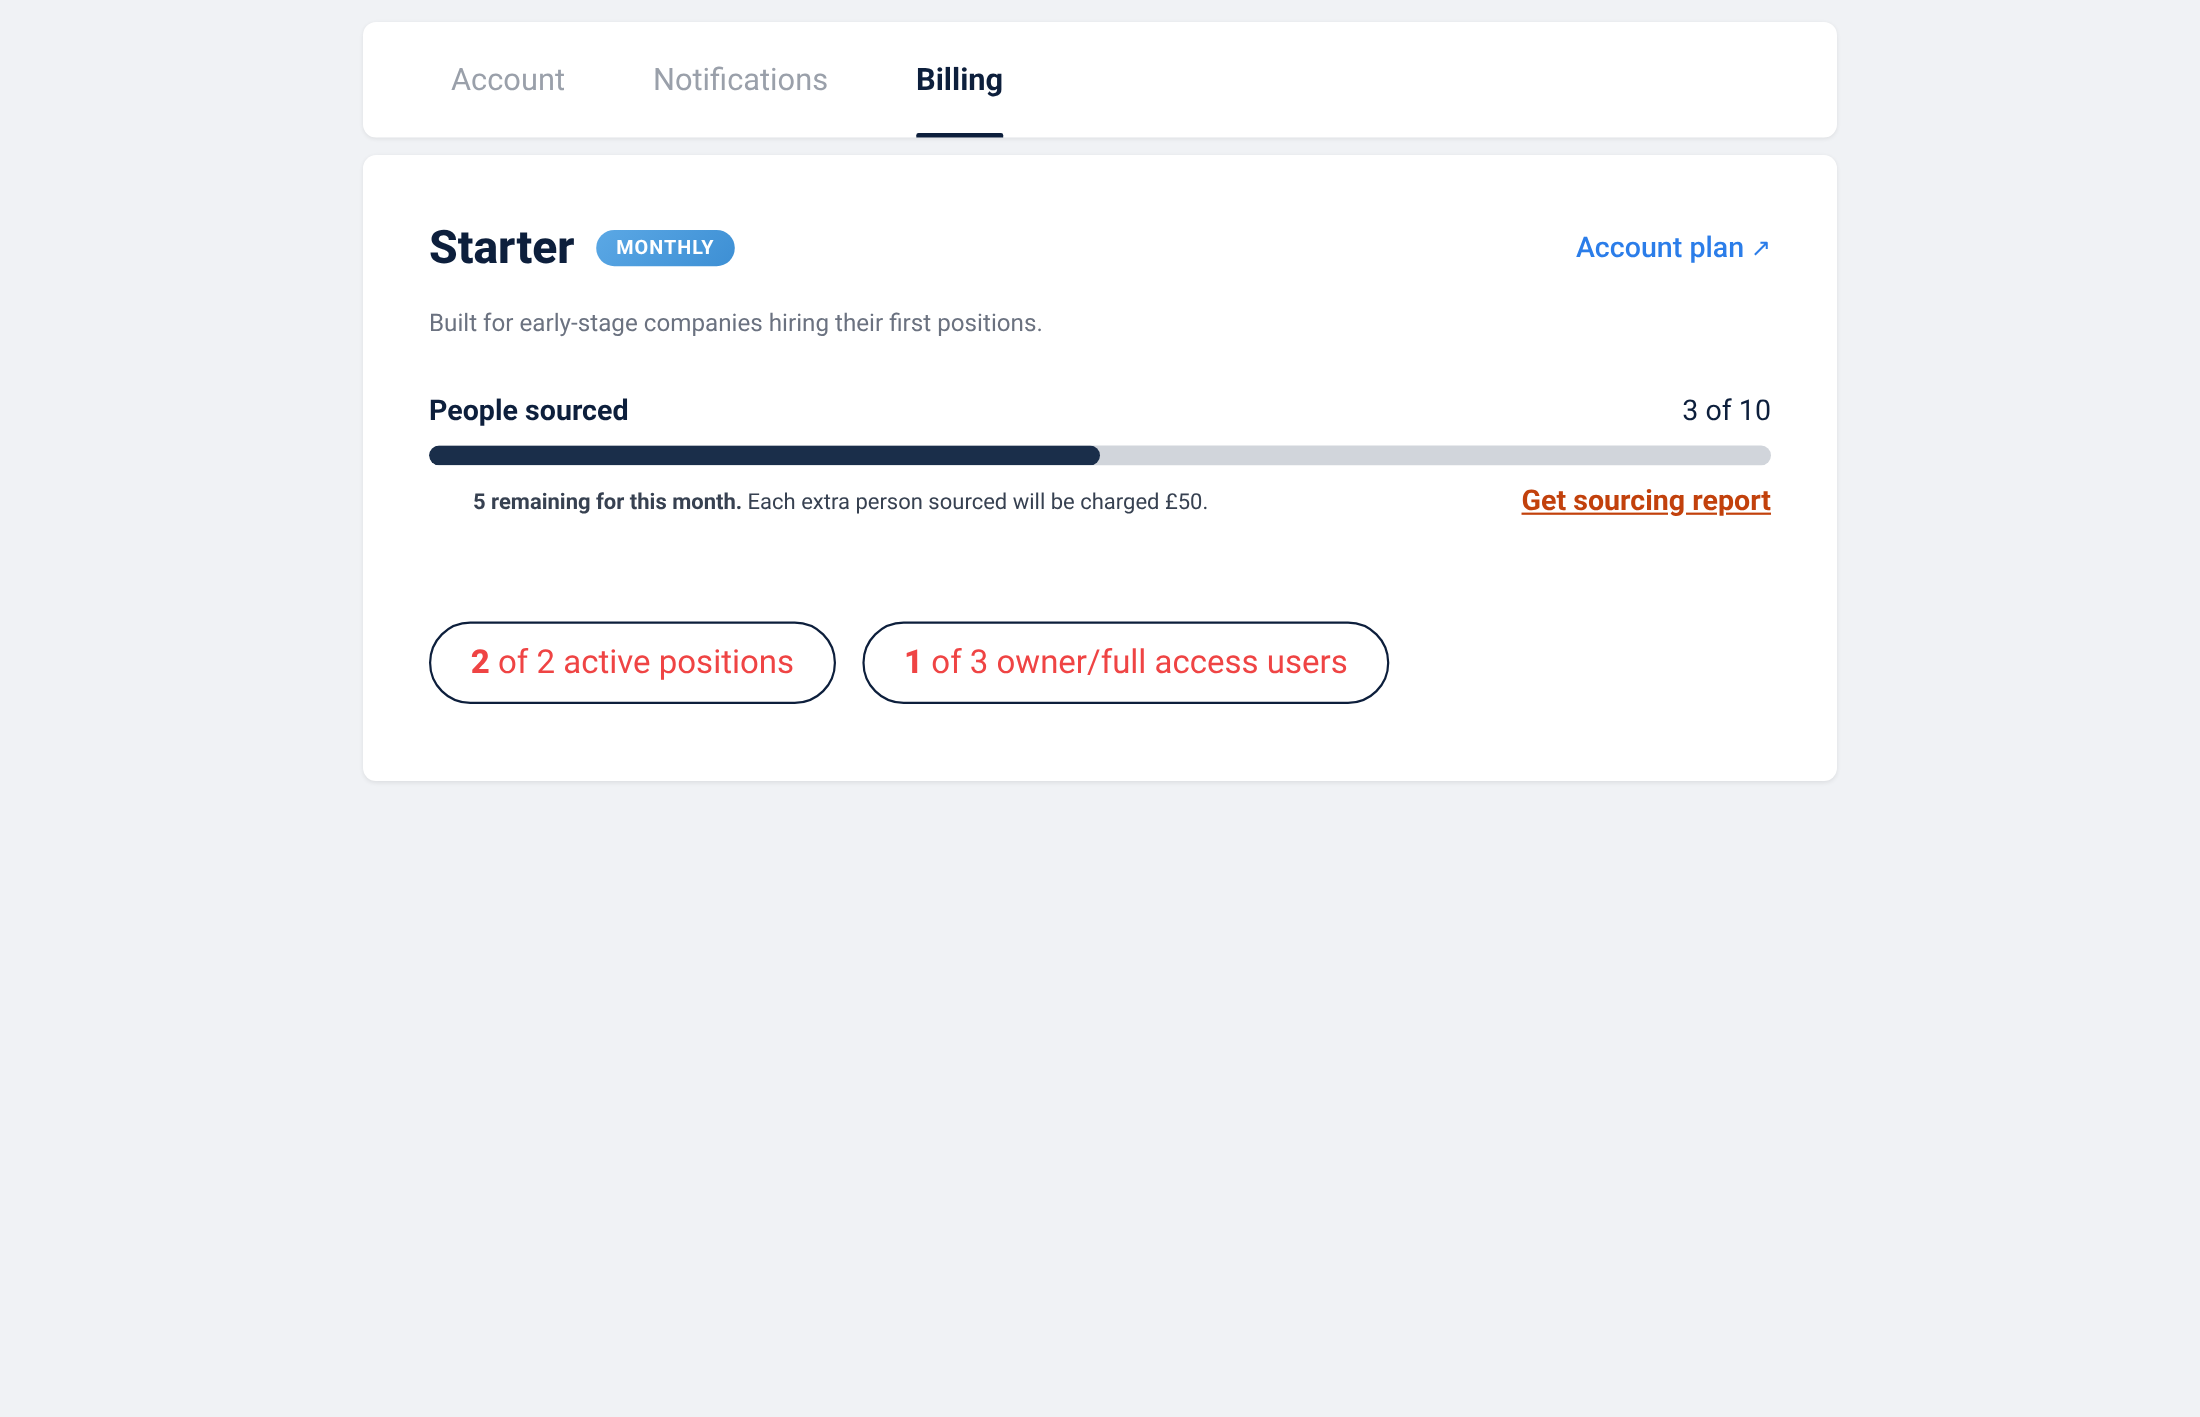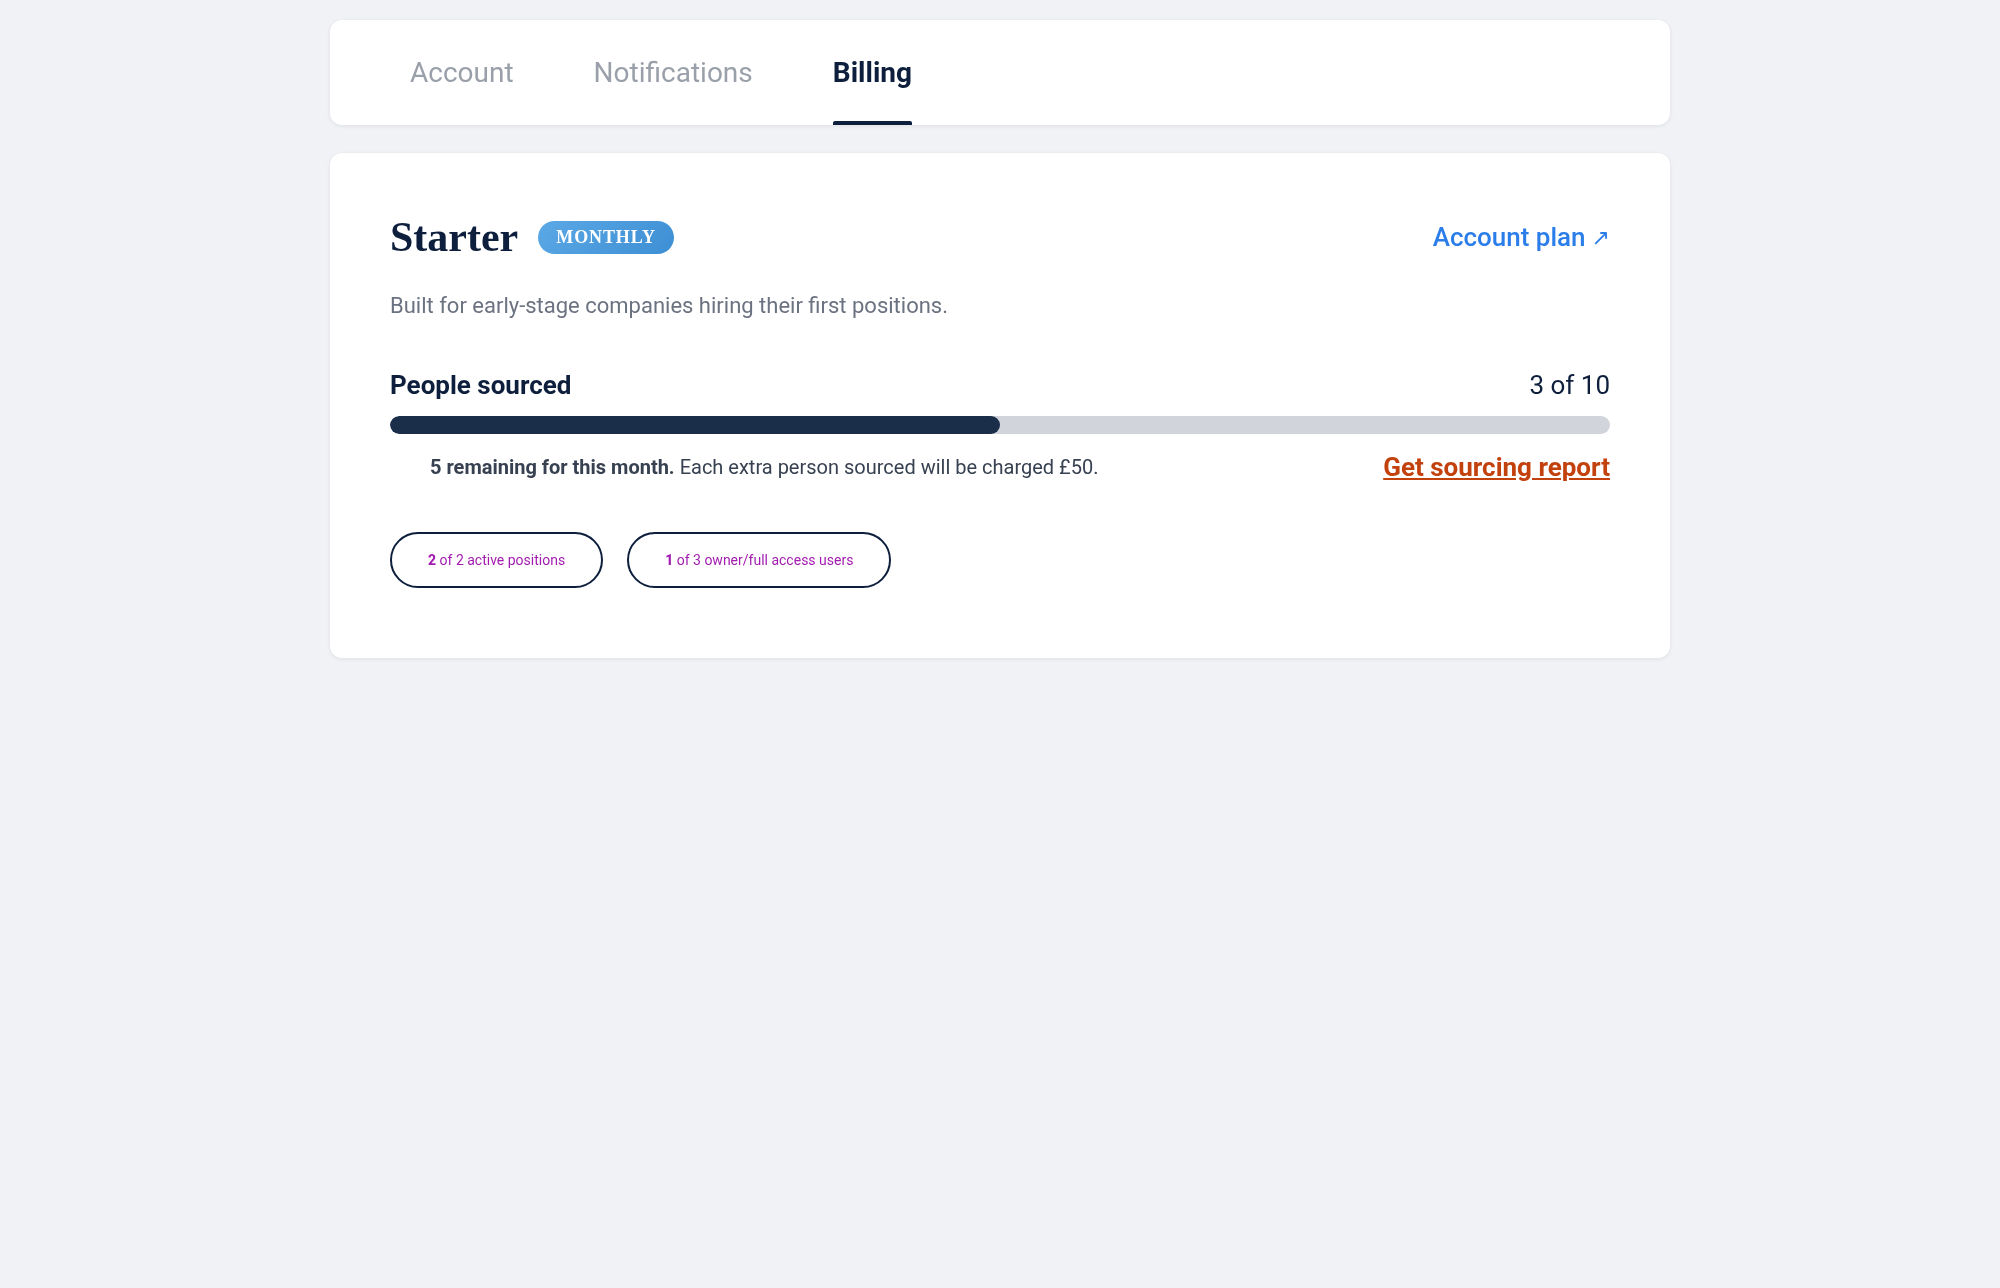--- a/index.html
+++ b/index.html
@@ -13,21 +13,21 @@
       font-family: -apple-system, BlinkMacSystemFont, 'Segoe UI', Roboto, Helvetica, Arial, sans-serif;
       min-height: 100vh;
       padding: 20px;
     }
 
     .page-container {
       max-width: 1340px;
       margin: 0 auto;
       display: flex;
       flex-direction: column;
-      gap: 28px;
+      gap: 16px;
     }
 
     
     .tab-card {
       background: #ffffff;
       border-radius: 12px;
       padding: 0 40px;
       box-shadow: 0 1px 4px rgba(0,0,0,0.08);
     }
 
@@ -78,21 +78,20 @@
       display: flex;
       align-items: center;
       justify-content: space-between;
       margin-bottom: 28px;
     }
 
     .plan-title-group {
       display: flex;
       align-items: center;
       gap: 20px;
-      font-family: Liberation Serif, serif;
     }
 
     .plan-name {
       font-size: 42px;
       font-weight: 800;
       color: #0d1f3c;
     }
 
     .plan-badge {
       background: linear-gradient(135deg, #5ba8e5, #3d8fd4);
@@ -198,24 +197,25 @@
       display: flex;
       align-items: center;
       gap: 24px;
       flex-wrap: wrap;
     }
 
     .pill {
       border: 2px solid #0d1f3c;
       border-radius: 50px;
       padding: 18px 36px;
-      font-size: 14px;
-      color: #a21caf;
+      font-size: 30px;
+      color: #ef4444;
       font-weight: 400;
       white-space: nowrap;
+      margin-top: 44px;
     }
 
     .pill strong {
       font-weight: 800;
     }
   </style>
 </head>
 <body>
 
 <div class="page-container">

